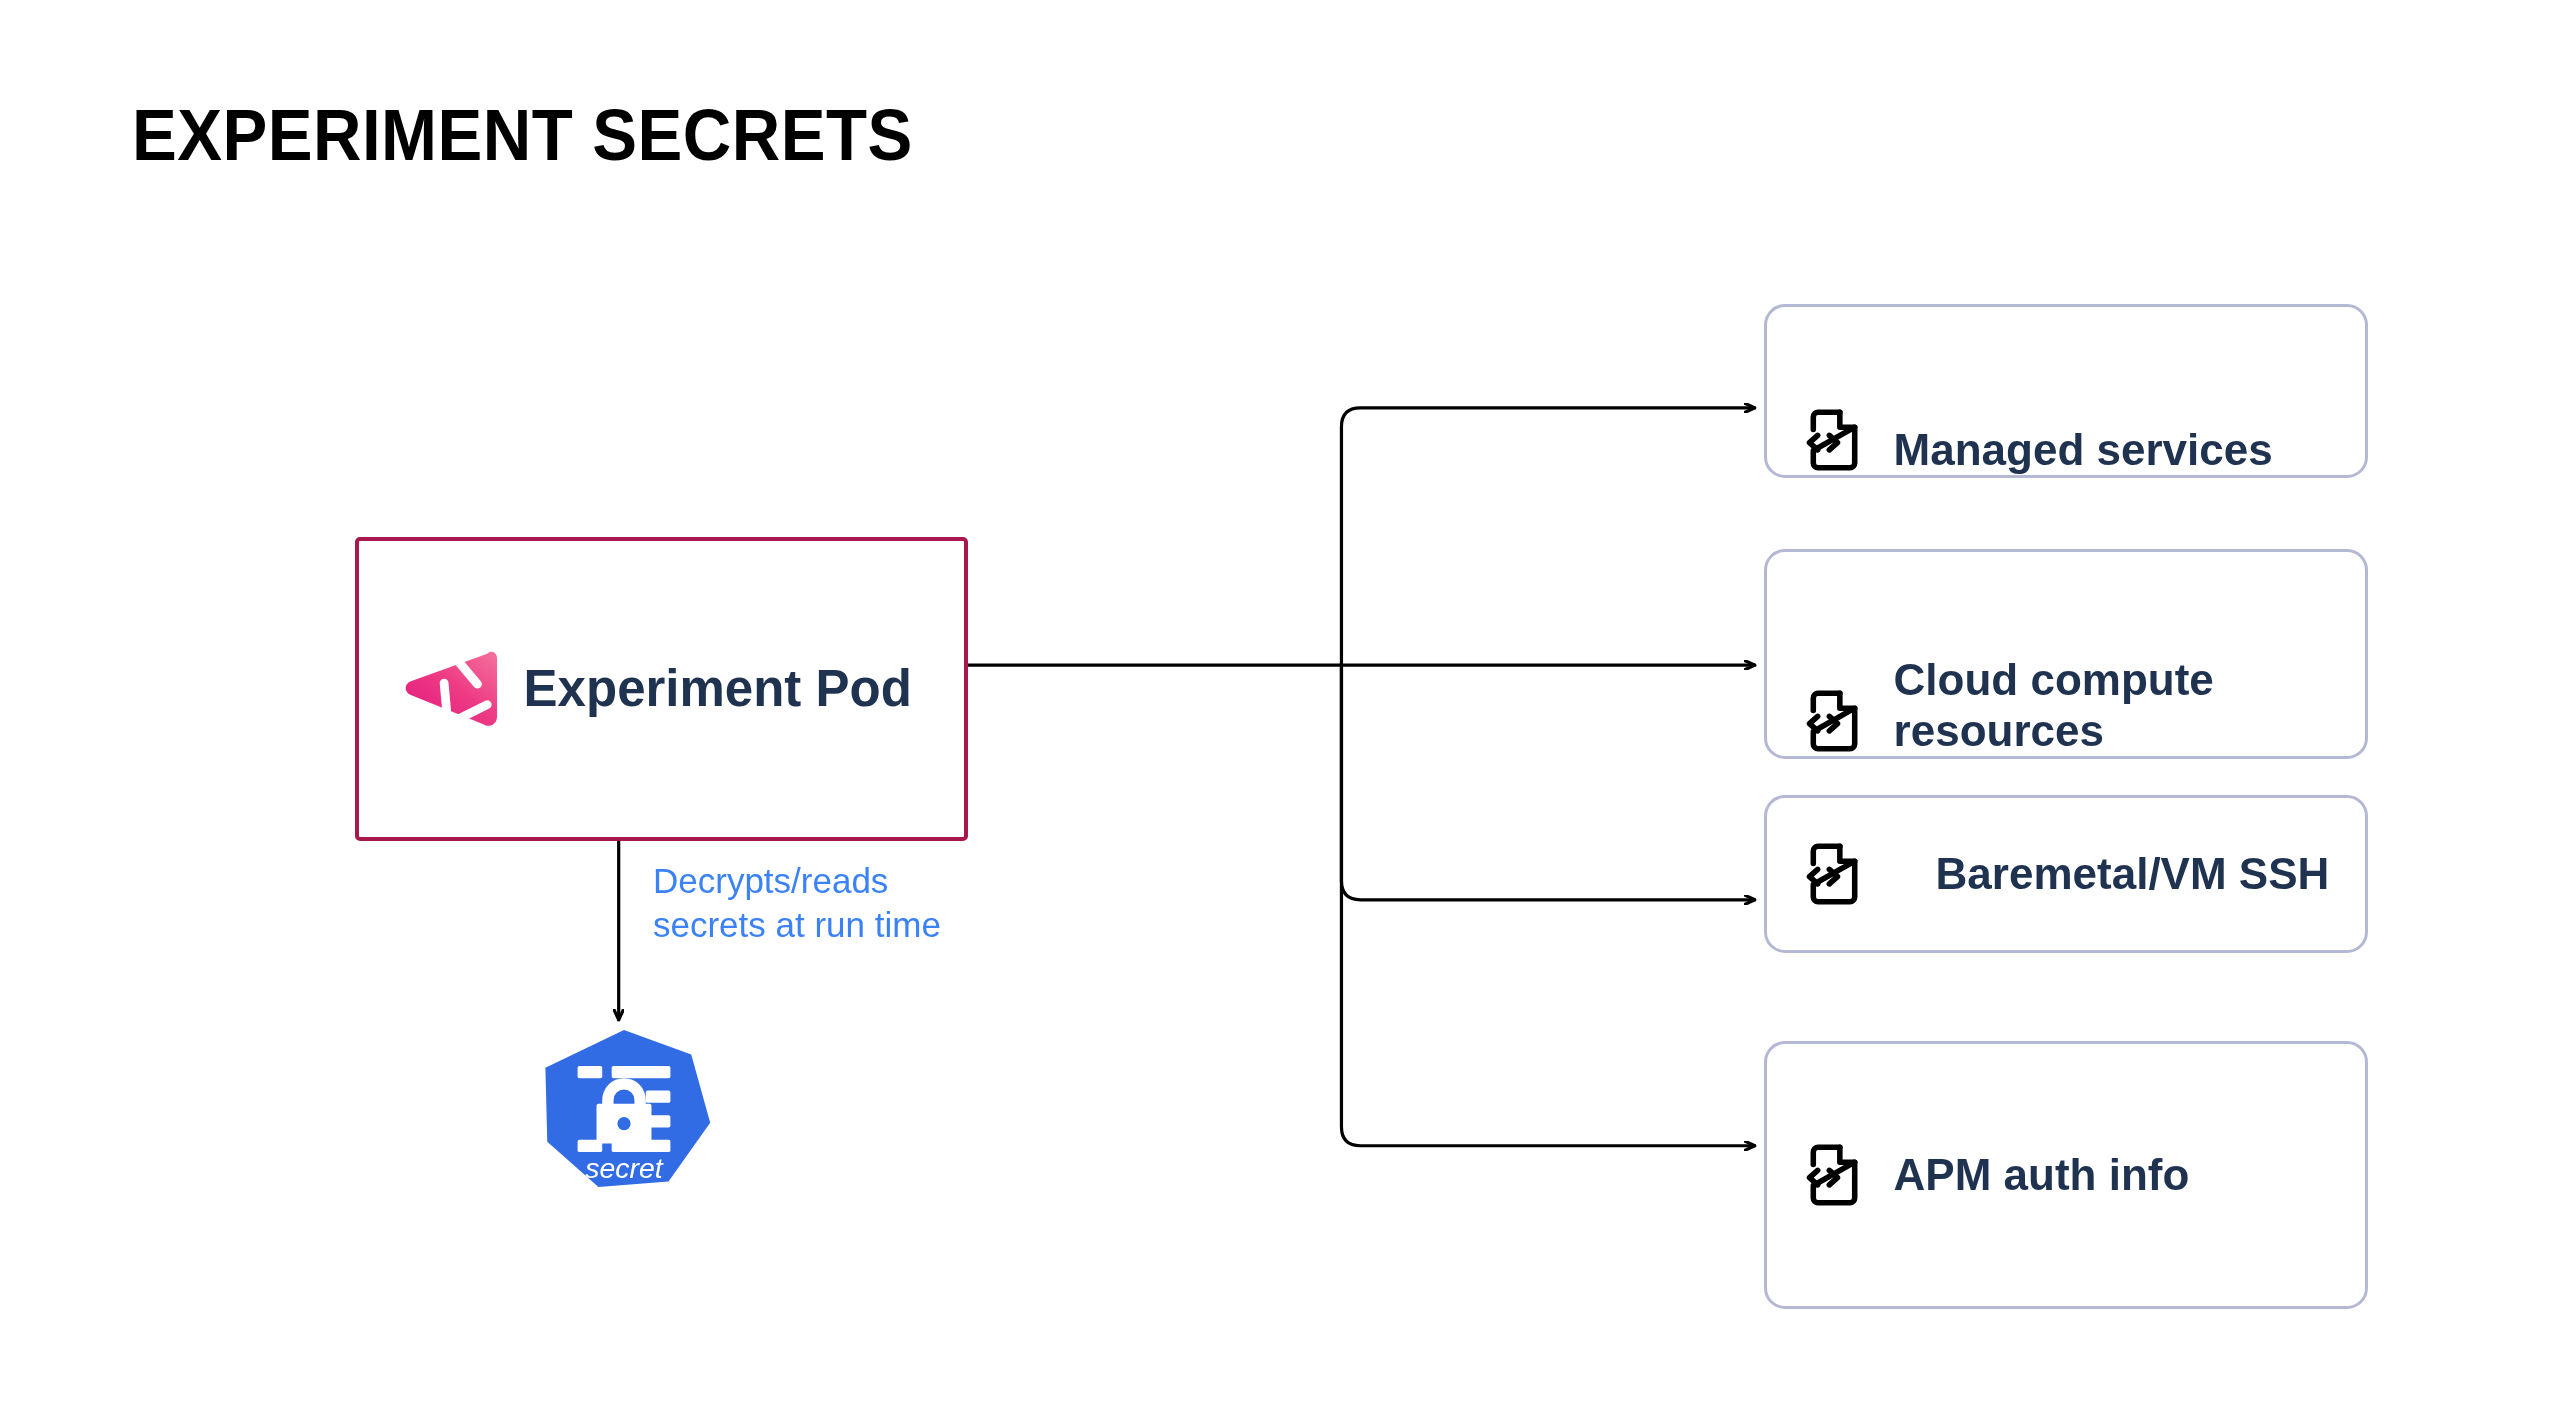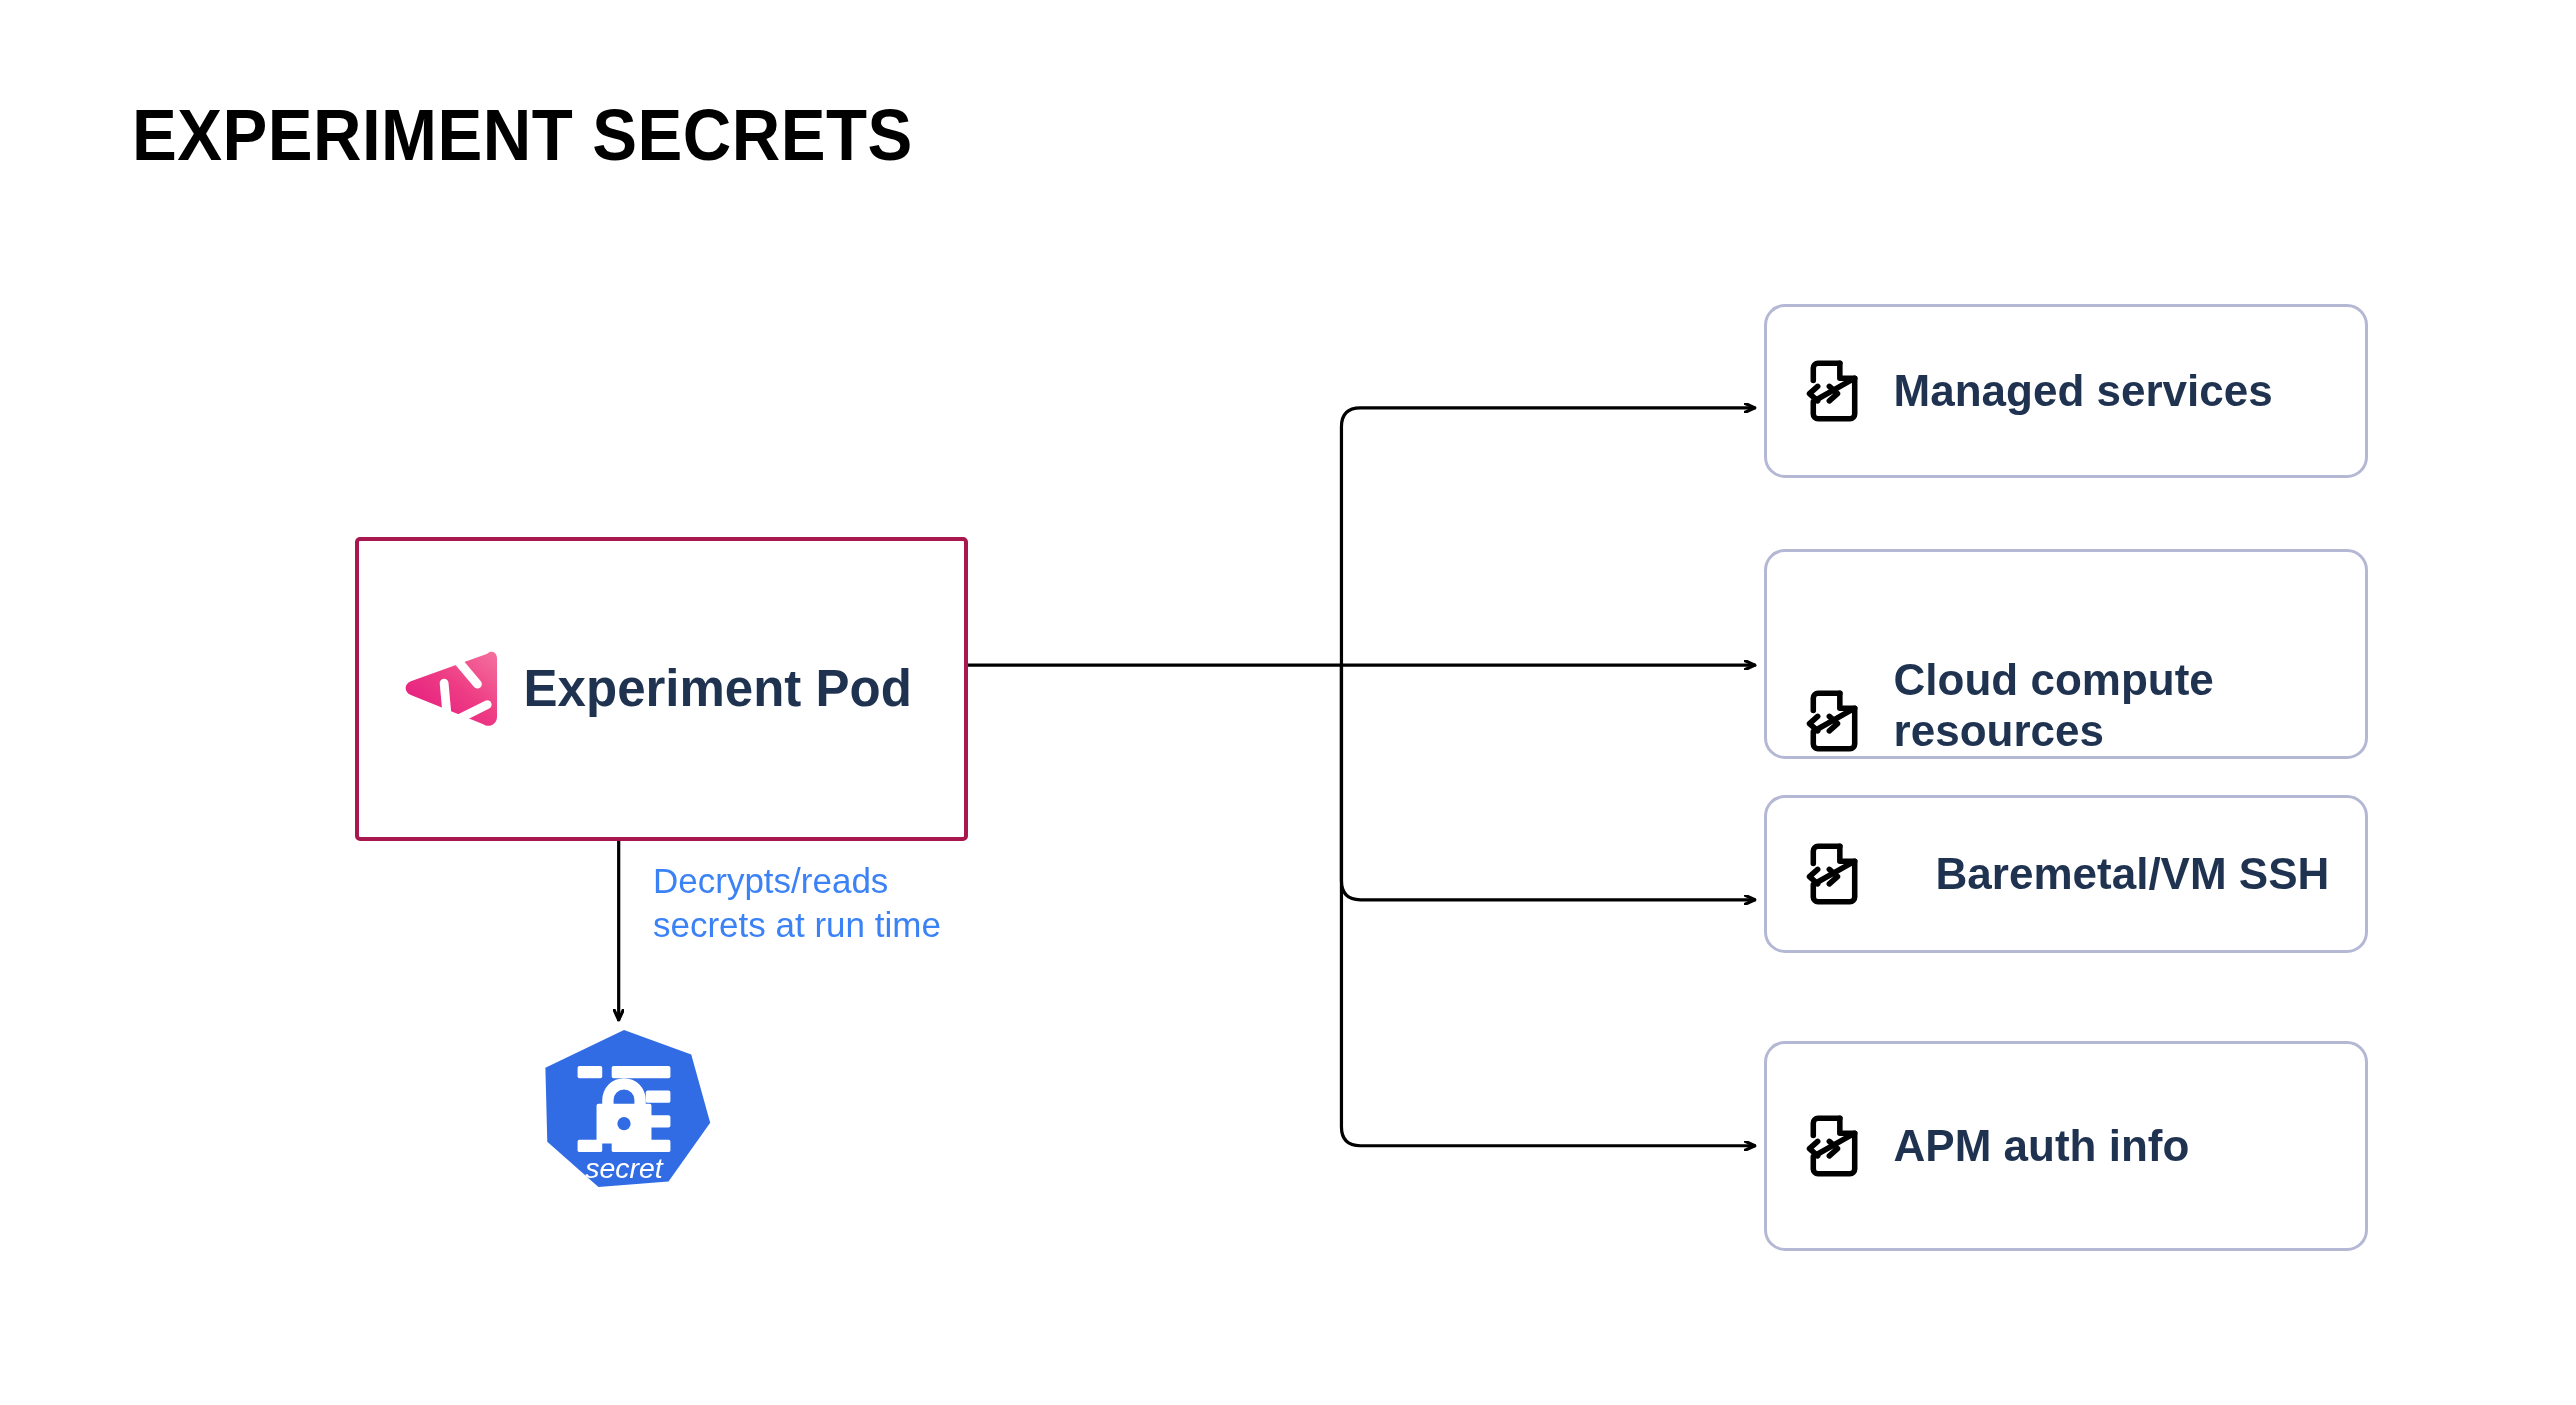--- a/index.html
+++ b/index.html
@@ -109,24 +109,24 @@
     left: 1764px;
     width: 604px;
     box-sizing: border-box;
     background: #ffffff;
     border: 3.8px solid #B5B8D4;
     border-radius: 21px;
     display: flex;
     align-items: center;
     padding-left: 32px;
   }
-  .card-1 { top: 304px;  height: 174px; }
+  .card-1 { top: 304px;  height: 174px; align-items: flex-end; }
   .card-2 { top: 549px;  height: 210px; align-items: flex-end; }
   .card-3 { top: 795px;  height: 158px; gap: 42px; }
-  .card-4 { top: 1041px; height: 210px; }
+  .card-4 { top: 1041px; height: 268px; }
 
   .card-icon {
     width: 70px;
     height: 70px;
     flex: 0 0 auto;
     margin-right: 24.6px;
   }
   .card-label {
     font-size: 44px;
     font-weight: 700;

